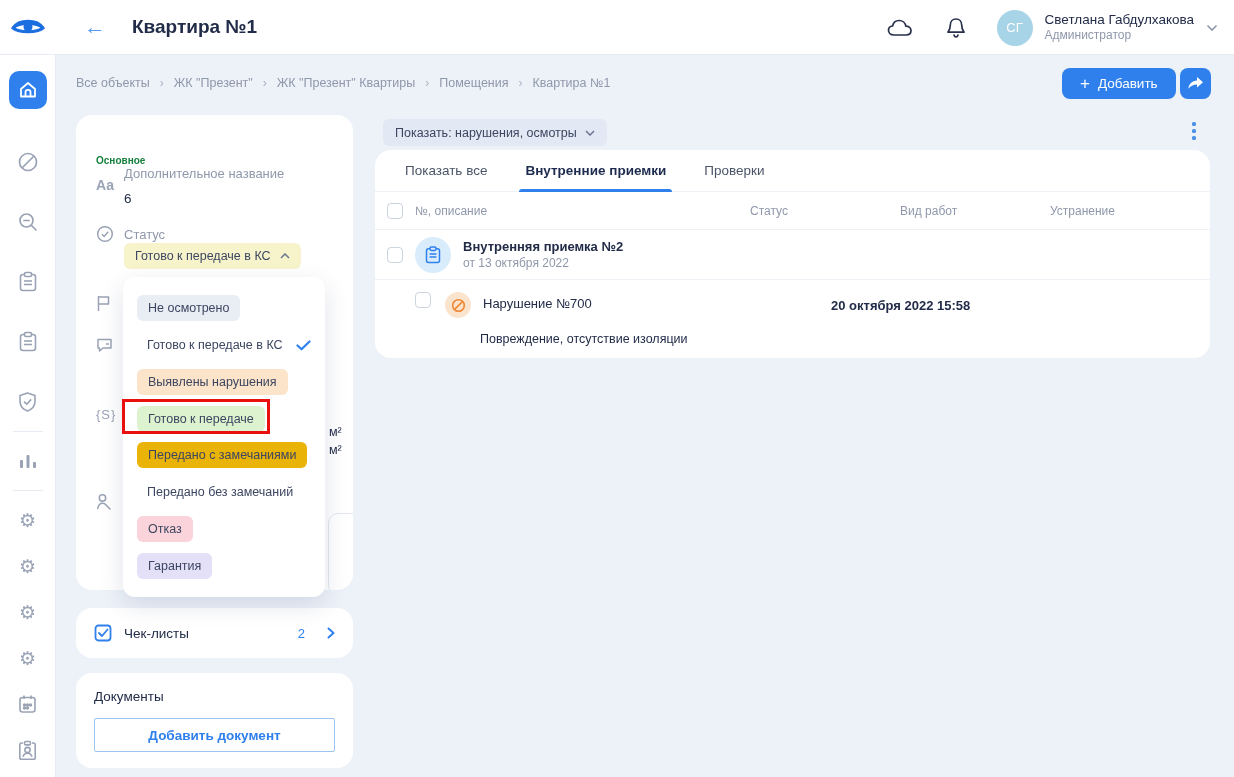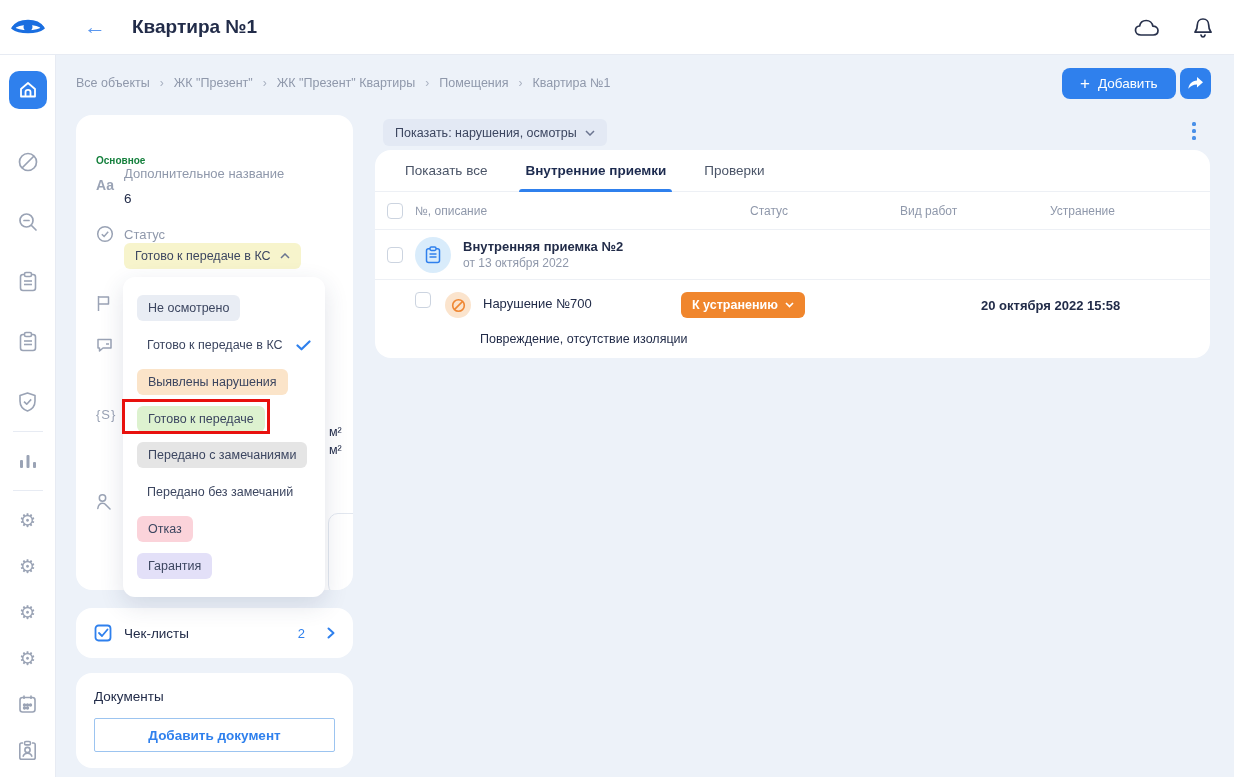--- a/index.html
+++ b/index.html
@@ -37,21 +37,21 @@
   
   .card { background:#fff; border-radius:16px; position:absolute; }
   .main-card { left:76px; top:115px; width:277px; height:475px; padding:18px 20px; z-index:6; overflow:hidden; }
   .card-title { font-size:10px; font-weight:bold; color:#15803d;margin-top:22px; }
   .field-ic { position:absolute; left:20px; color:#9aa3b5; }
   .field-label { position:absolute; left:48px; font-size:13px; color:#8f98ab; }
   .field-value { position:absolute; left:48px; font-size:13.5px; color:#222c49; }
   .pill { display:inline-block; padding:6px 11px; border-radius:6px; font-size:12.5px; color:#3c4660; white-space:nowrap; }
   .pill-yellow { background:#f7f4cc; } .pill-grey { background:#e9edf4; }
   .pill-peach { background:#fbe4c9; } .pill-green { background:#ddf2cf; }
-  .pill-blue { background:#e5e5e5; } .pill-pink { background:#fbd3da; }
+  .pill-blue { background:#eab308; } .pill-pink { background:#fbd3da; }
   .pill-lavender { background:#e3e0f8; }
   .status-pill-row { position:absolute; left:48px; top:128px; display:flex; align-items:center; cursor:pointer; }
   .partial-unit { position:absolute; left:253px; font-size:12.5px; color:#222c49; }
   .partial-box { position:absolute; left:252px; top:398px; width:46px; height:82px; border:1px solid #e2e7ef; border-radius:10px; }
   .partial-dash { position:absolute; left:228px; top:372px; width:16px; border-top:2px solid #2f80ed; }
 
   
   .dropdown { position:absolute; left:123px; top:277px; width:202px; height:320px; background:#fff; border-radius:12px; box-shadow:0 8px 24px rgba(40,60,100,.14); z-index:12; padding:13px 14px; display:flex; flex-direction:column; }
   .dd-item { display:flex; align-items:center; justify-content:space-between; height:40px; cursor:pointer; }
   .dd-plain { font-size:12.5px; color:#3c4660; padding-left:10px; }
@@ -114,20 +114,30 @@
         <svg width="26" height="20" viewBox="0 0 26 20" fill="none" stroke="#27304b" stroke-width="1.7" stroke-linejoin="round">
           <path d="M7 17 C3.5 17 1.5 14.8 1.5 12.3 C1.5 9.9 3.3 8.2 5.6 8 C6.2 4.6 9 2.5 12.2 2.5 C15.6 2.5 18.3 4.9 18.8 8.1 C21.8 8.1 24 10 24 12.6 C24 15.2 22 17 19.2 17 Z"></path>
         </svg>
       </div>
       <div class="icon-btn">
         <svg width="20" height="22" viewBox="0 0 20 22" fill="none" stroke="#27304b" stroke-width="1.7" stroke-linejoin="round">
           <path d="M10 2 C6.5 2 4.3 4.6 4.3 8 C4.3 12.5 2.5 14 2 15.2 L18 15.2 C17.5 14 15.7 12.5 15.7 8 C15.7 4.6 13.5 2 10 2 Z"></path>
           <path d="M8 18 C8.3 19.3 9 20 10 20 C11 20 11.7 19.3 12 18" stroke-linecap="round"></path>
         </svg>
       </div>
+      <div style="display:flex; align-items:center; gap:12px;">
+        <div class="avatar">СГ</div>
+        <div class="user-block">
+          <span class="user-name">Светлана Габдулхакова</span>
+          <span class="user-role">Администратор</span>
+        </div>
+        <svg width="12" height="8" viewBox="0 0 12 8">
+          <polyline points="1.5,1.5 6,6 10.5,1.5" fill="none" stroke="#8f98ab" stroke-width="1.6"></polyline>
+        </svg>
+      </div>
     </div>
   </div>
 
   <div class="rail">
     <div class="rail-tile">
       <svg width="20" height="20" viewBox="0 0 20 20" fill="none" stroke="#fff" stroke-width="1.8" stroke-linejoin="round">
         <path d="M3 9 L10 3 L17 9 V16.5 H3 Z"></path>
           <path d="M7.5 16.5 V12 C7.5 10.7 8.5 9.8 10 9.8 C11.5 9.8 12.5 10.7 12.5 12 V16.5"></path>
       </svg>
     </div>
@@ -399,27 +409,19 @@
       <div class="vio-check">
           <div class="cb"></div>
         </div>
       <div class="vio-ic">
         <svg width="15" height="15" viewBox="0 0 15 15" fill="none" stroke="#ef8733" stroke-width="1.6">
           <circle cx="7.5" cy="7.5" r="5.8"></circle>
             <line x1="3.6" y1="11.4" x2="11.4" y2="3.6"></line>
         </svg>
       </div>
       <div class="vio-title" style="width:198px;">Нарушение №700</div>
-      <div class="col-status">
-        <span class="badge">
-          <span>К устранению</span>
-          <svg width="9" height="6" viewBox="0 0 9 6">
-            <polyline points="1,1 4.5,4.5 8,1" fill="none" stroke="#fff" stroke-width="1.7"></polyline>
-          </svg>
-        </span>
-      </div>
       <div class="col-work"></div>
       <div class="col-res vio-date">20 октября 2022 15:58</div>
       <div class="vio-desc">Повреждение, отсутствие изоляции</div>
     </div>
   </div>
 
 </div>
 
 </body></html>

